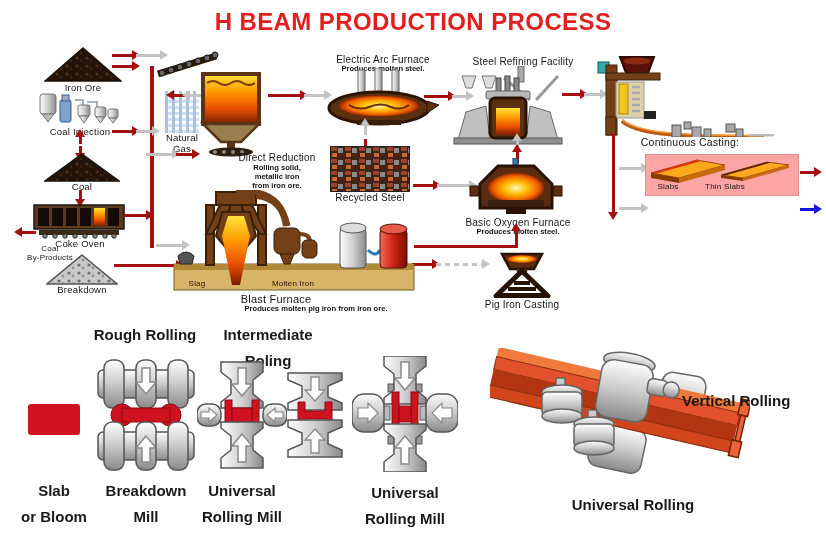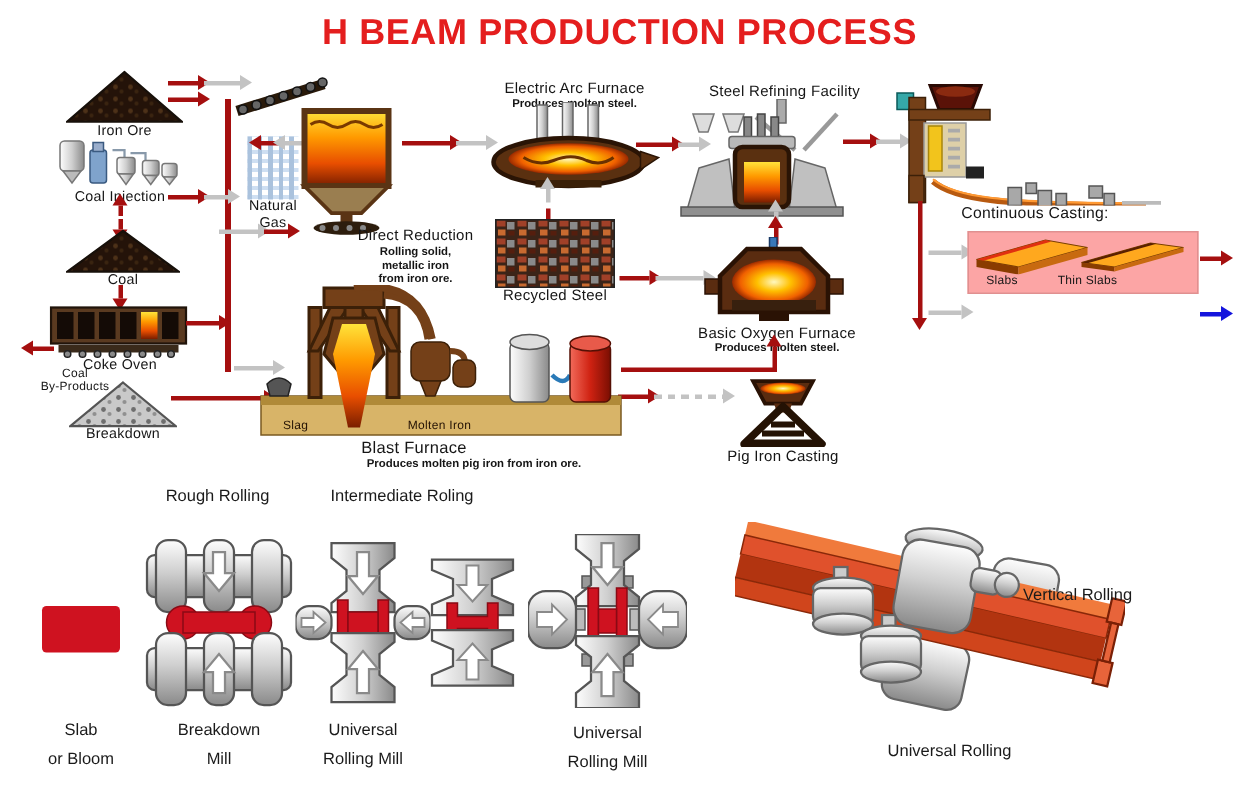--- a/index.html
+++ b/index.html
@@ -4,21 +4,21 @@
 <style>
   html,body{margin:0;padding:0;background:#fff}
   #stage{position:relative;width:826px;height:538px;background:#fff;overflow:hidden;
          font-family:"Liberation Sans",sans-serif}
   .abs{position:absolute}
   
   .lb{position:absolute;font-weight:normal;color:#151515;text-align:center;line-height:1.15;letter-spacing:.2px}
   .f8{font-size:8px}.f9{font-size:9.5px}.f10{font-size:10px}.f11{font-size:11px}
   .cap{font-size:7.6px;font-weight:bold}
   .left{text-align:center}
-  .big{position:absolute;font-size:11px;color:#1a1a1a;text-align:center;line-height:1.75;font-weight:normal}
+  .big{position:absolute;font-size:15px;color:#1a1a1a;text-align:center;line-height:1.75;font-weight:bold}
   #title{position:absolute;left:0;top:8px;width:826px;text-align:center;
          font-size:24px;font-weight:bold;color:#e41e1e;letter-spacing:.4px}
   
   .line{position:absolute;background:#a50f0f}
   .ar{position:absolute}
   .ar.h{height:3px;background:#a50f0f}
   .ar.v{width:3px;background:#a50f0f}
   .ar.gray{background:#c3c3c3}
   .ar.blue{background:#1515dd}
   .ar.dash{background:repeating-linear-gradient(90deg,#c3c3c3 0 5px,rgba(0,0,0,0) 5px 9px)}

